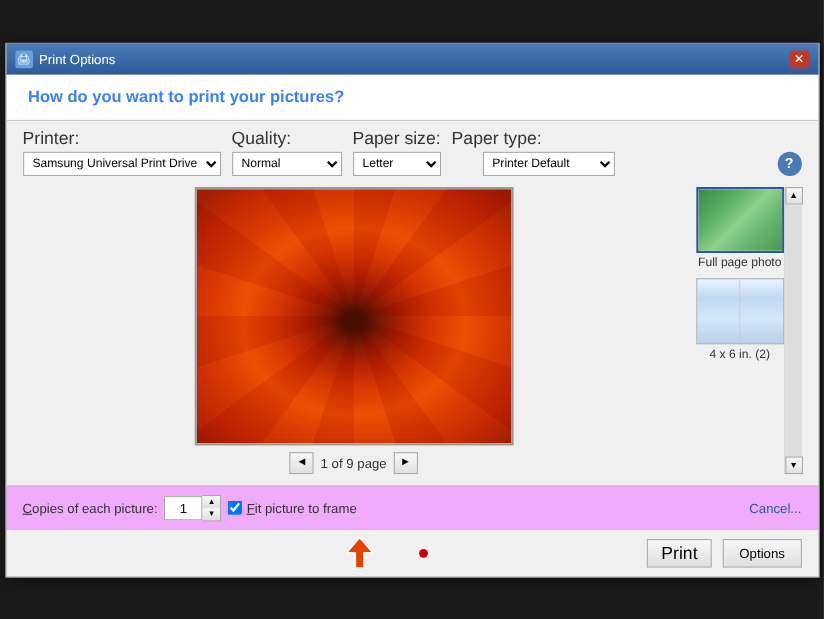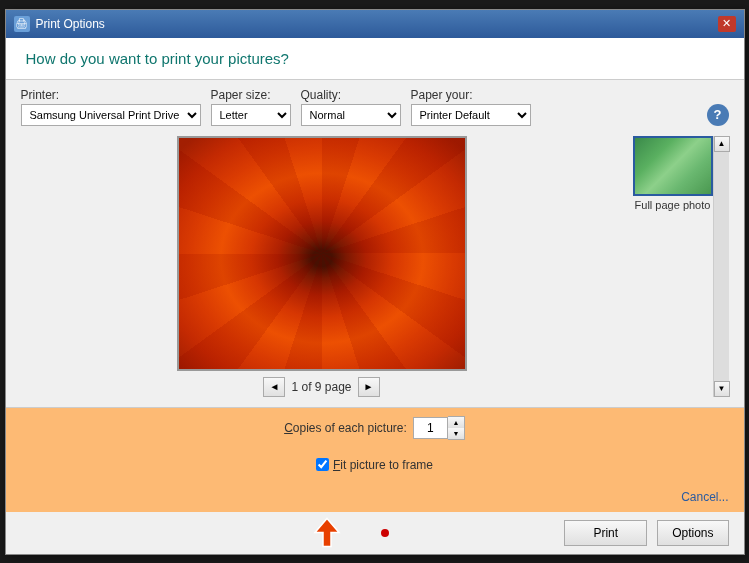--- a/index.html
+++ b/index.html
@@ -61,57 +61,57 @@
       align-items: center;
       justify-content: center;
       border-radius: 2px;
     }
     .header-section {
       background: white;
       padding: 12px 20px 12px 20px;
       border-bottom: 1px solid #ccc;
     }
     .header-question {
-      color: #0f766e;
+      color: #3b82f6;
       font-size: 15px;
-      font-weight: normal;
+      font-weight: bold;
     }
     .main-content {
       display: flex;
       flex: 1;
       background: #f0f0f0;
       padding: 10px 15px;
       gap: 10px;
     }
     .left-panel {
       flex: 1;
       display: flex;
       flex-direction: column;
     }
     .control-group {
       display: flex;
       flex-direction: column;
       gap: 2px;
     }
     .control-label {
-      font-size: 12px;
+      font-size: 16px;
       color: #333;
     }
     select {
       height: 22px;
       border: 1px solid #aaa;
       background: white;
       font-size: 11px;
       padding: 0 4px;
       cursor: pointer;
     }
     .printer-select { width: 180px; }
     .paper-size-select { width: 80px; }
     .quality-select { width: 100px; }
-    .paper-type-select { width: 120px; }
+    .paper-type-select { width: 120px; margin-left: 28px; }
     .help-btn {
       width: 22px;
       height: 22px;
       border-radius: 50%;
       background: #4a7bb5;
       color: white;
       border: none;
       cursor: pointer;
       font-size: 13px;
       font-weight: bold;
@@ -256,24 +256,23 @@
       cursor: pointer;
       display: flex;
       align-items: center;
       justify-content: center;
       font-size: 8px;
     }
     .bottom-row {
       display: flex;
       align-items: center;
       padding: 8px 15px;
-      background: #fdba74;
+      background: #f0abfc;
       border-top: 1px solid #ccc;
-      gap: 18px;
-      flex-direction: column;
+      gap: 6px;
     }
     .copies-group {
       display: flex;
       align-items: center;
       gap: 6px;
     }
     .copies-label {
       font-size: 12px;
       color: #333;
     }
@@ -338,26 +337,26 @@
       left: 370px;
       top: 50%;
       transform: translateY(-50%);
       width: 8px;
       height: 8px;
       background: #cc0000;
       border-radius: 50%;
     }
     .print-btn {
       margin-left: auto;
-      padding: 4px 28px;
+      padding: 4px 12px;
       height: 26px;
       background: linear-gradient(to bottom, #f8f8f8, #e0e0e0);
       border: 1px solid #aaa;
       cursor: pointer;
-      font-size: 12px;
+      font-size: 16px;
     }
     .cancel-btn {
       padding: 4px 14px;
       height: 26px;
       background: linear-gradient(to bottom, #f8f8f8, #e0e0e0);
       border: 1px solid #aaa;
       cursor: pointer;
       font-size: 12px;
     }
     .underlined {
@@ -382,33 +381,33 @@
   </div>
 
   <div style="padding: 8px 15px 0 15px; background:#f0f0f0; display:flex; align-items:flex-end; gap:10px;">
     <div class="control-group">
       <label class="control-label">Printer:</label>
       <select class="printer-select">
         <option>Samsung Universal Print Driver</option>
       </select>
     </div>
     <div class="control-group">
+      <label class="control-label">Quality:</label>
+      <select class="quality-select">
+        <option>Normal</option>
+      </select>
+    </div>
+    <div class="control-group">
       <label class="control-label">Paper size:</label>
       <select class="paper-size-select">
         <option>Letter</option>
       </select>
     </div>
     <div class="control-group">
-      <label class="control-label">Quality:</label>
-      <select class="quality-select">
-        <option>Normal</option>
-      </select>
-    </div>
-    <div class="control-group">
-      <label class="control-label">Paper your:</label>
+      <label class="control-label">Paper type:</label>
       <select class="paper-type-select">
         <option>Printer Default</option>
       </select>
     </div>
     <button class="help-btn">?</button>
   </div>
 
   <div class="main-content">
 
     <div class="left-panel">
@@ -429,20 +428,29 @@
     <div style="display:flex; flex-direction:row;">
       <div class="right-options-panel">
 
         <div class="layout-option">
           <div class="layout-thumb selected">
             <div class="layout-thumb-full"></div>
           </div>
           <span class="layout-label">Full page photo</span>
         </div>
 
+        <div class="layout-option">
+          <div class="layout-thumb">
+            <div class="layout-thumb-4x6">
+              <div></div>
+              <div></div>
+            </div>
+          </div>
+          <span class="layout-label">4 x 6 in. (2)</span>
+        </div>
 
       </div>
 
       <div class="scrollbar" style="width:16px; display:flex; flex-direction:column; border-left:1px solid #ccc;">
         <div class="scrollbar-up">▲</div>
         <div style="flex:1; background:#ddd;"></div>
         <div class="scrollbar-down">▼</div>
       </div>
     </div>
   </div>

